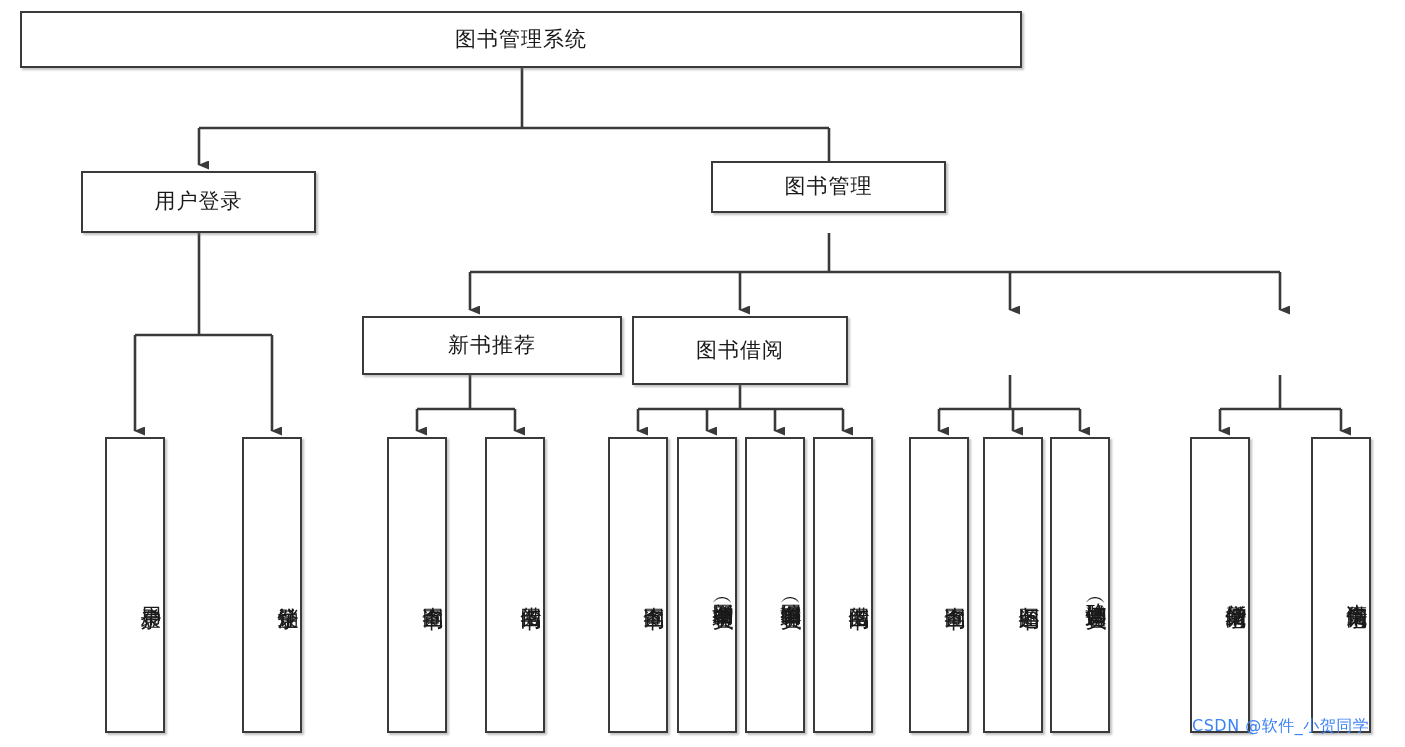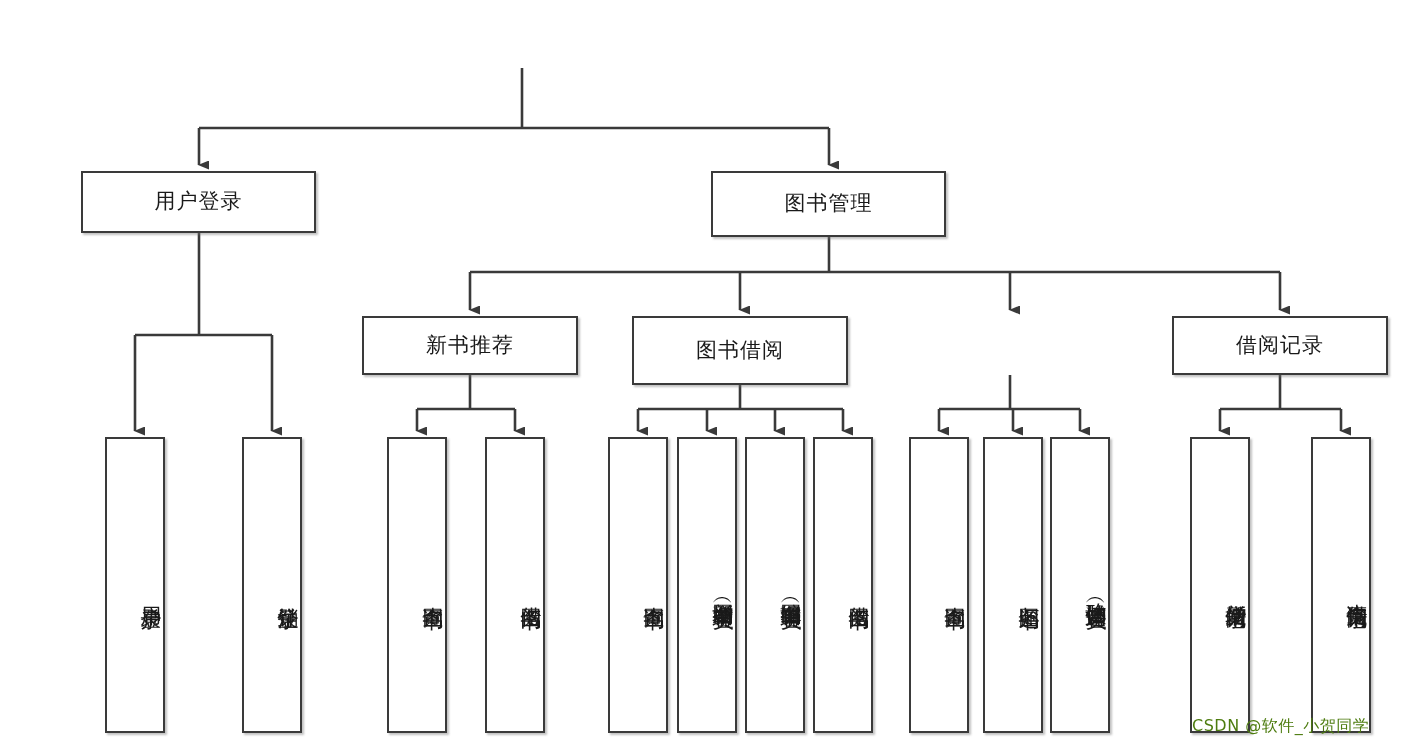--- a/index.html
+++ b/index.html
@@ -57,21 +57,21 @@
   .node.vert .vtext {
     writing-mode: vertical-rl;
     text-orientation: upright;
     white-space: nowrap;
   }
   #watermark {
     position: absolute;
     left: 1192px;
     top: 716px;
     font-size: 16px;
-    color: #4d7c0f;
+    color: #3b82f6;
     white-space: nowrap;
     letter-spacing: 0.5px;
   }
 </style>
 </head>
 <body>
 
 <div id="canvas">
 
   <svg id="wires" viewBox="0 0 1405 747" xmlns="http://www.w3.org/2000/svg">
@@ -119,36 +119,36 @@
       <path d="M1013,409 L1013,431" marker-end="url(#arw)"></path>
       <path d="M1080,409 L1080,431" marker-end="url(#arw)"></path>
 
       <path d="M1280,375 L1280,409"></path>
       <path d="M1220,409 L1341,409"></path>
       <path d="M1220,409 L1220,431" marker-end="url(#arw)"></path>
       <path d="M1341,409 L1341,431" marker-end="url(#arw)"></path>
     </g>
   </svg>
 
+  <div class="node horiz" style="left:20px; top:11px; width:1002px; height:57px;">
+    <span>图书管理系统</span>
+  </div>
 
   <div class="node horiz" style="left:81px; top:171px; width:235px; height:62px;">
     <span>用户登录</span>
   </div>
-  <div class="node horiz" style="left:711px; top:171px; width:235px; height:66px;">
+  <div class="node horiz" style="left:711px; top:161px; width:235px; height:52px;">
     <span>图书管理</span>
   </div>
 
-  <div class="node horiz" style="left:362px; top:316px; width:216px; height:59px;">
+  <div class="node horiz" style="left:362px; top:316px; width:260px; height:59px;">
     <span>新书推荐</span>
   </div>
   <div class="node horiz" style="left:632px; top:316px; width:216px; height:69px;">
     <span>图书借阅</span>
-  </div>
-  <div class="node horiz" style="left:1172px; top:316px; width:216px; height:59px;">
-    <span>借阅记录</span>
   </div>
 
   <div class="node vert" style="left:105px; top:437px; width:60px; height:296px;">
     <span class="vtext">用户登录</span>
   </div>
   <div class="node vert" style="left:242px; top:437px; width:60px; height:296px;">
     <span class="vtext">注销登录</span>
   </div>
 
   <div class="node vert" style="left:387px; top:437px; width:60px; height:296px;">

